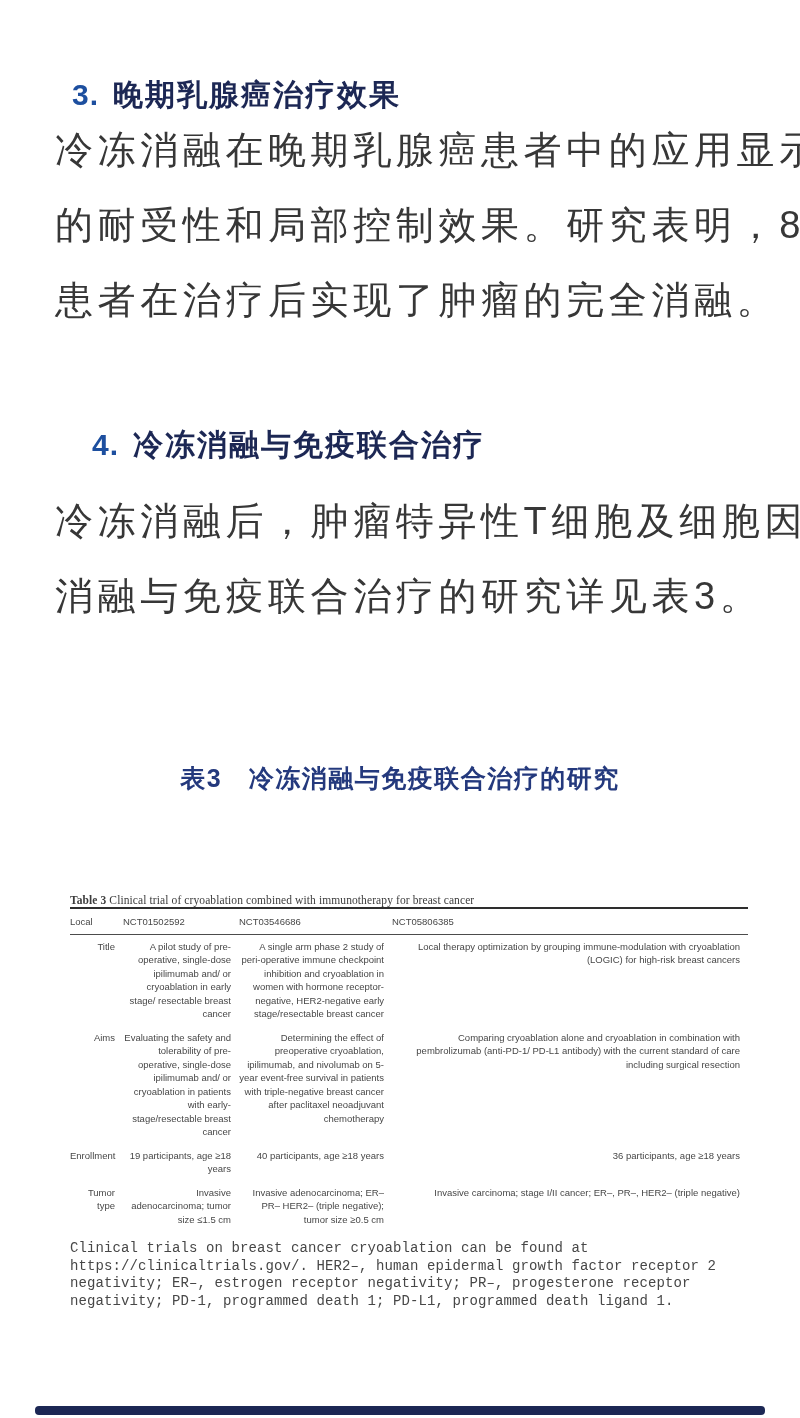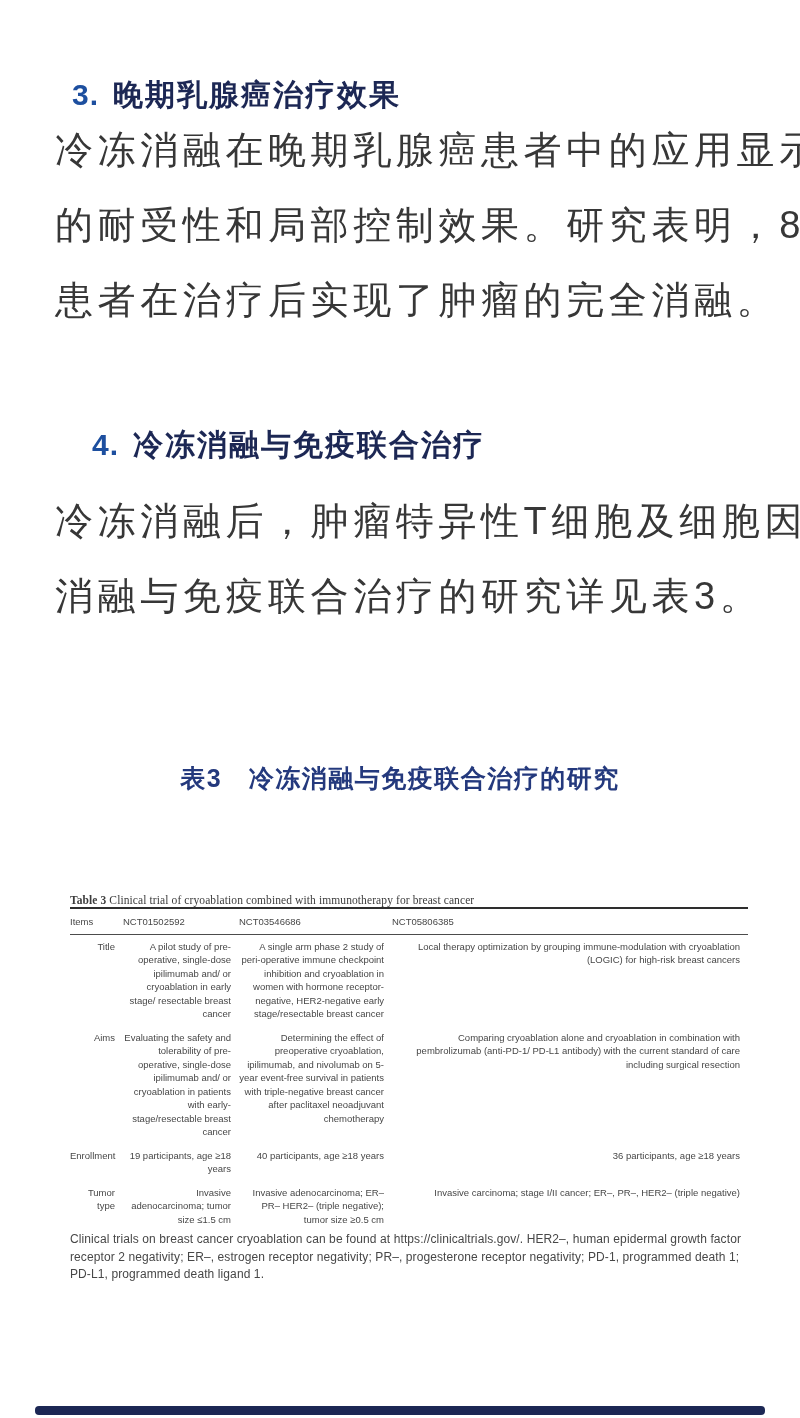--- a/index.html
+++ b/index.html
@@ -39,22 +39,23 @@
   }
   table.jt th{
     text-align:left;font-weight:normal;vertical-align:top;
     padding:6px 6px 5px 0;
     border-top:2px solid var(--rule-dark);
     border-bottom:1.2px solid #4c4c4c;
   }
   table.jt td{vertical-align:top;padding:5px 8px 5px 0;text-align:right;}
   table.jt tr.lastrow td{border-bottom:2px solid var(--rule-dark);padding-bottom:8px;}
   .scan-footnote{
-    margin-top:0;font-size:12px;line-height:17.5px;color:var(--scan-ink);
+    margin-top:9px;font-size:14px;line-height:17.5px;color:var(--scan-ink);
     letter-spacing:0.1px;
+    font-family:Liberation Mono, monospace;
   }
 
   
   .footer-bar{left:35px;top:1406px;width:730px;height:9px;border-radius:4px;
     background:var(--head-navy);}
 </style>
 </head>
 <body>
 
 <div class="page" style="--num-blue:#1d4f9f;--head-navy:#1c2754;--tbl-blue:#24397d;--body-ink:#373737;--scan-ink:#474747;--rule-dark:#2e2e2e;width:800px;height:1418px;position:relative;">
@@ -84,21 +85,21 @@
     </div>
     <table class="jt">
       <colgroup>
         <col style="width:53px">
           <col style="width:116px">
           <col style="width:153px">
           <col style="width:356px">
       </colgroup>
       <thead>
         <tr>
-          <th>Items</th>
+          <th>Local</th>
           <th>NCT01502592</th>
           <th>NCT03546686</th>
           <th>NCT05806385</th>
         </tr>
       </thead>
       <tbody>
         <tr>
           <td>Title</td>
           <td>A pilot study of pre-operative, single-dose ipilimumab and/ or cryoablation in early stage/ resectable breast cancer</td>
           <td>A single arm phase 2 study of peri-operative immune checkpoint inhibition and cryoablation in women with hormone receptor-negative, HER2-negative early stage/resectable breast cancer</td>

